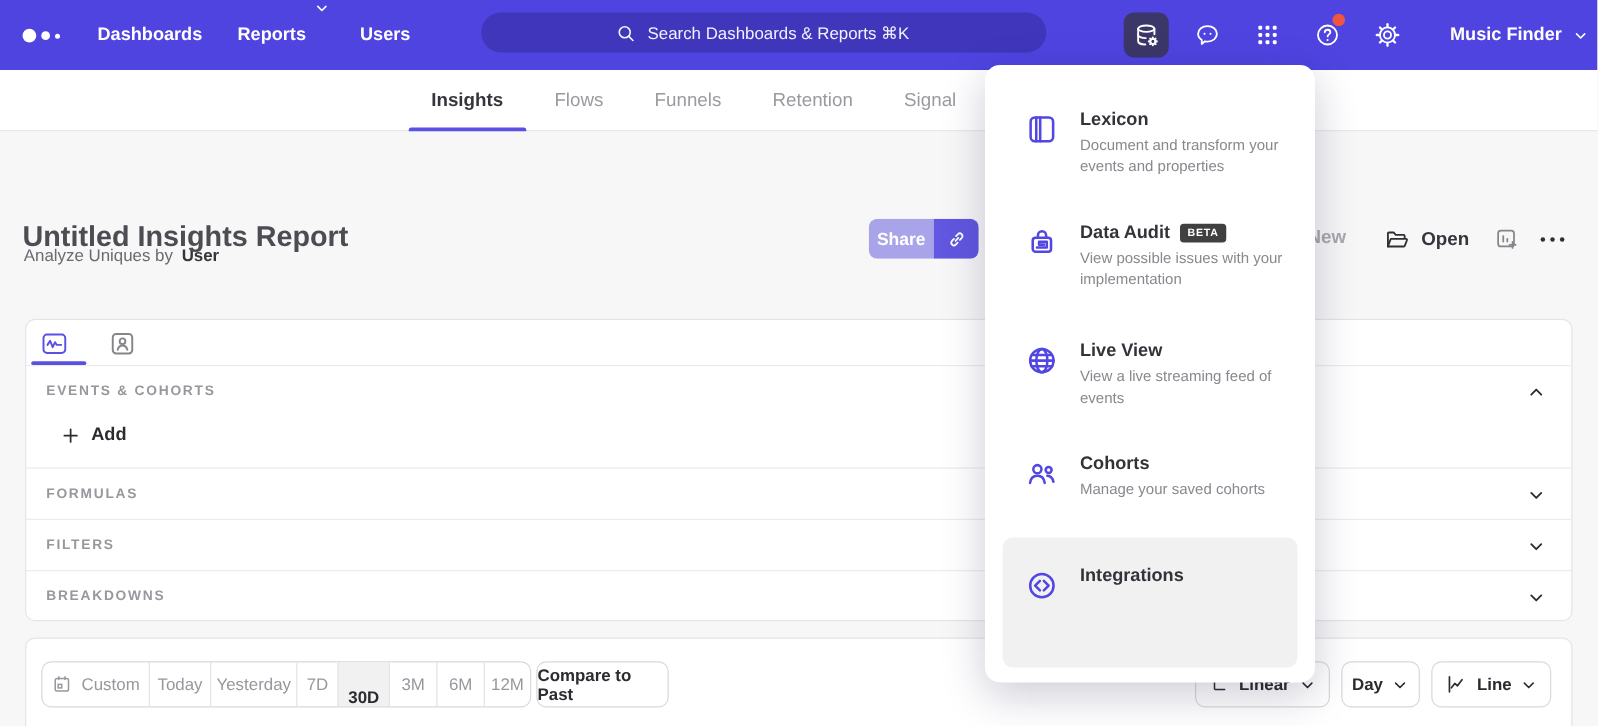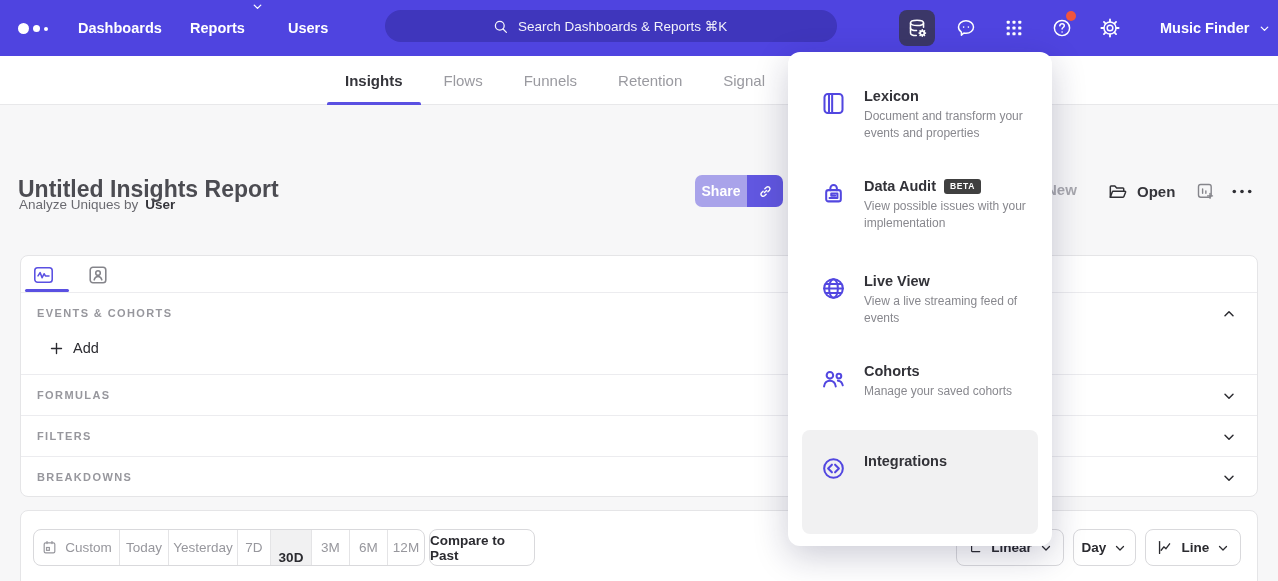--- a/index.html
+++ b/index.html
@@ -46,21 +46,21 @@
   .card { position:absolute; background:#fff; border:1px solid #e5e5e7; border-radius:8px; }
   .qcard { left:20px; top:255px; width:1238px; height:242px; }
   .view-strip { position:relative; height:37px; border-bottom:1px solid #ececef; }
   .view-tab { position:absolute; top:6px; width:30px; height:25px; display:flex; align-items:center; justify-content:center; cursor:pointer; }
   .view-tab.active { color:#5a50e2; }
   .view-tab.idle { color:#85858b; }
   .view-underline { position:absolute; left:4px; top:33px; width:44px; height:3px; background:#5a50e2; border-radius:2px; }
   .sec-head { position:absolute; left:16px; font-size:11px; font-weight:700; letter-spacing:1.4px; color:#97979d; }
   .row-chev { position:absolute; right:20px; width:16px; height:16px; color:#2b2b30; cursor:pointer; }
   .add-btn { position:absolute; left:28px; top:84px; display:flex; align-items:center; gap:9px; cursor:pointer; }
-  .add-btn .lbl { font-size:14.5px; font-weight:400; color:#2b2b30; }
+  .add-btn .lbl { font-size:14.5px; font-weight:700; color:#2b2b30; }
   .collapse-row { position:absolute; left:0; width:1236px; height:41px; border-top:1px solid #ececef; cursor:pointer; }
   .collapse-row .sec-head { top:14px; }
   .collapse-row .row-chev { top:13px; }
 
   
   .fcard { left:20px; top:510px; width:1238px; height:120px; }
   .seg-ctl { position:absolute; left:12px; top:18px; height:37px; display:flex; border:1px solid #d9d9dc; border-radius:8px; overflow:hidden; background:#fff; }
   .seg { height:35px; display:flex; align-items:center; justify-content:center; gap:7px; font-size:13.5px; color:#97979d; border-left:1px solid #e4e4e6; cursor:pointer; }
   .seg:first-child { border-left:none; }
   .seg.active { background:#f1f1f2; color:#2b2b30; font-weight:700;align-items:flex-end; }

